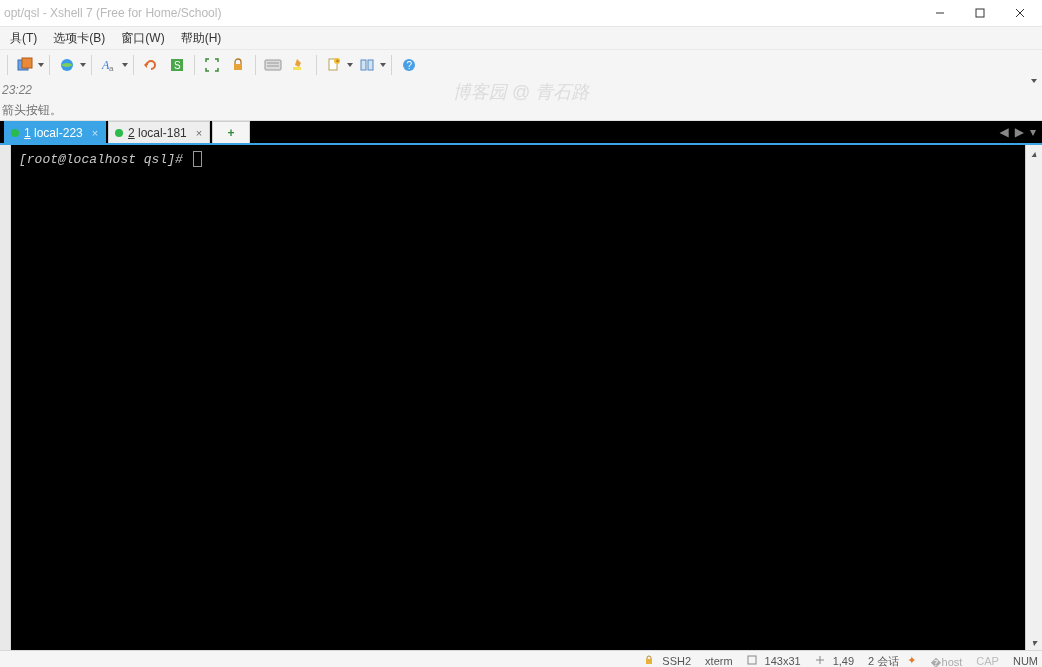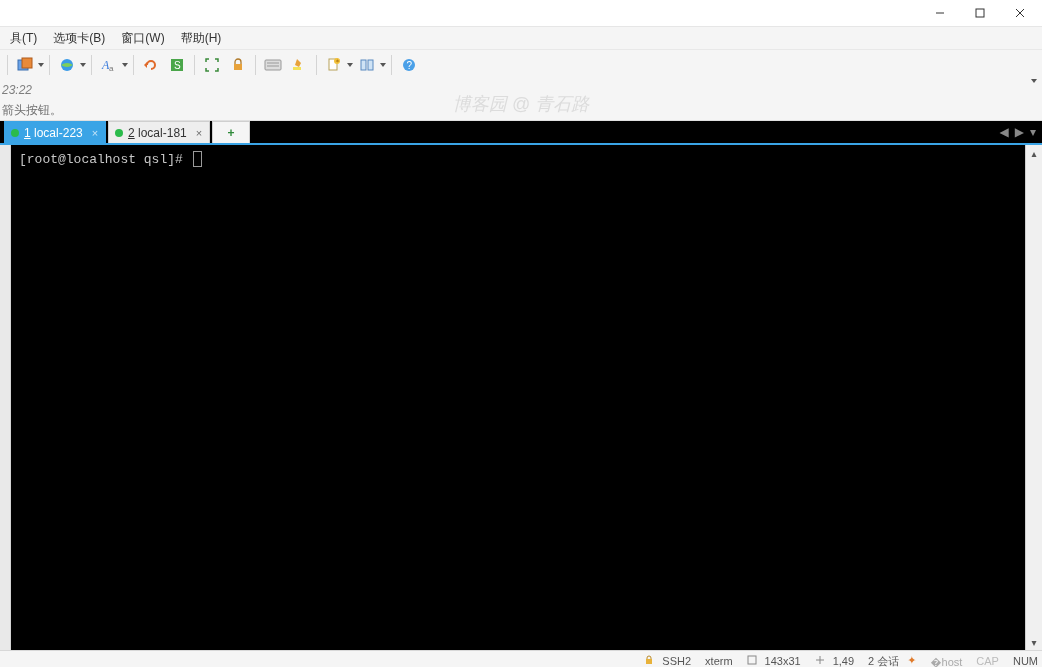--- a/index.html
+++ b/index.html
@@ -102,21 +102,21 @@
     width: 18px;
     text-align: center;
   }
   .watermark {
     position: absolute;
     left: 0; right: 0;
     text-align: center;
     font-size: 18px;
     color: #dcdcdc;
     pointer-events: none;
-    top: 12px;
+    top: 0;
   }
   .hintbar {
     height: 20px;
     background: #f5f5f5;
     display:flex;align-items:center;
     padding-left:2px;
     color:#6f6f6f;
     font-size:12px;
     border-bottom:1px solid #e0e0e0;
   }
@@ -173,20 +173,21 @@
     align-items:center;
     color:#888;
     gap:6px;
     padding-right:6px;
   }
 
   
   .terminal-wrap {
     display:flex;
     height: calc(667px - 26px - 22px - 30px - 20px - 20px - 24px - 20px);
+    font-style: italic;
   }
   .gutter {
     width:10px;
     background:#e9e9e9;
     border-right:1px solid #d4d4d4;
   }
   .terminal {
     flex:1;
     background:#000000;
     color:#cccccc;
@@ -231,20 +232,21 @@
     gap:14px;
   }
   .statusbar .flexspacer{flex:1;}
   .stat-item{display:flex;align-items:flex-start;gap:8px;white-space:nowrap;}
   .lock-icon{width:10px;height:10px;}
 </style>
 </head>
 <body>
 
 <div class="titlebar">
+  <span class="title-text">opt/qsl - Xshell 7 (Free for Home/School)</span>
   <span class="spacer"></span>
   <div class="win-btn">
     <svg width="10" height="10">
         <line x1="1" y1="5" x2="9" y2="5" stroke="#333" stroke-width="1"></line>
       </svg>
   </div>
   <div class="win-btn">
     <svg width="10" height="10">
         <rect x="1" y="1" width="8" height="8" fill="none" stroke="#333" stroke-width="1"></rect>
       </svg>

